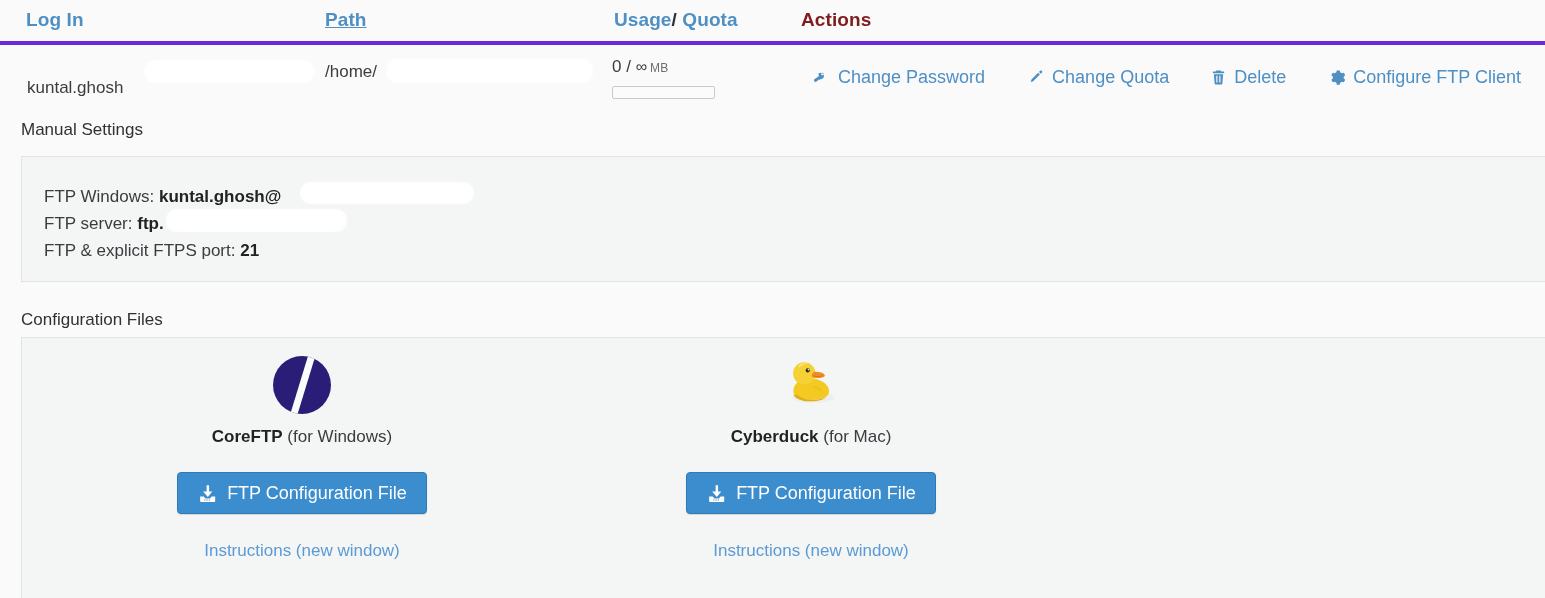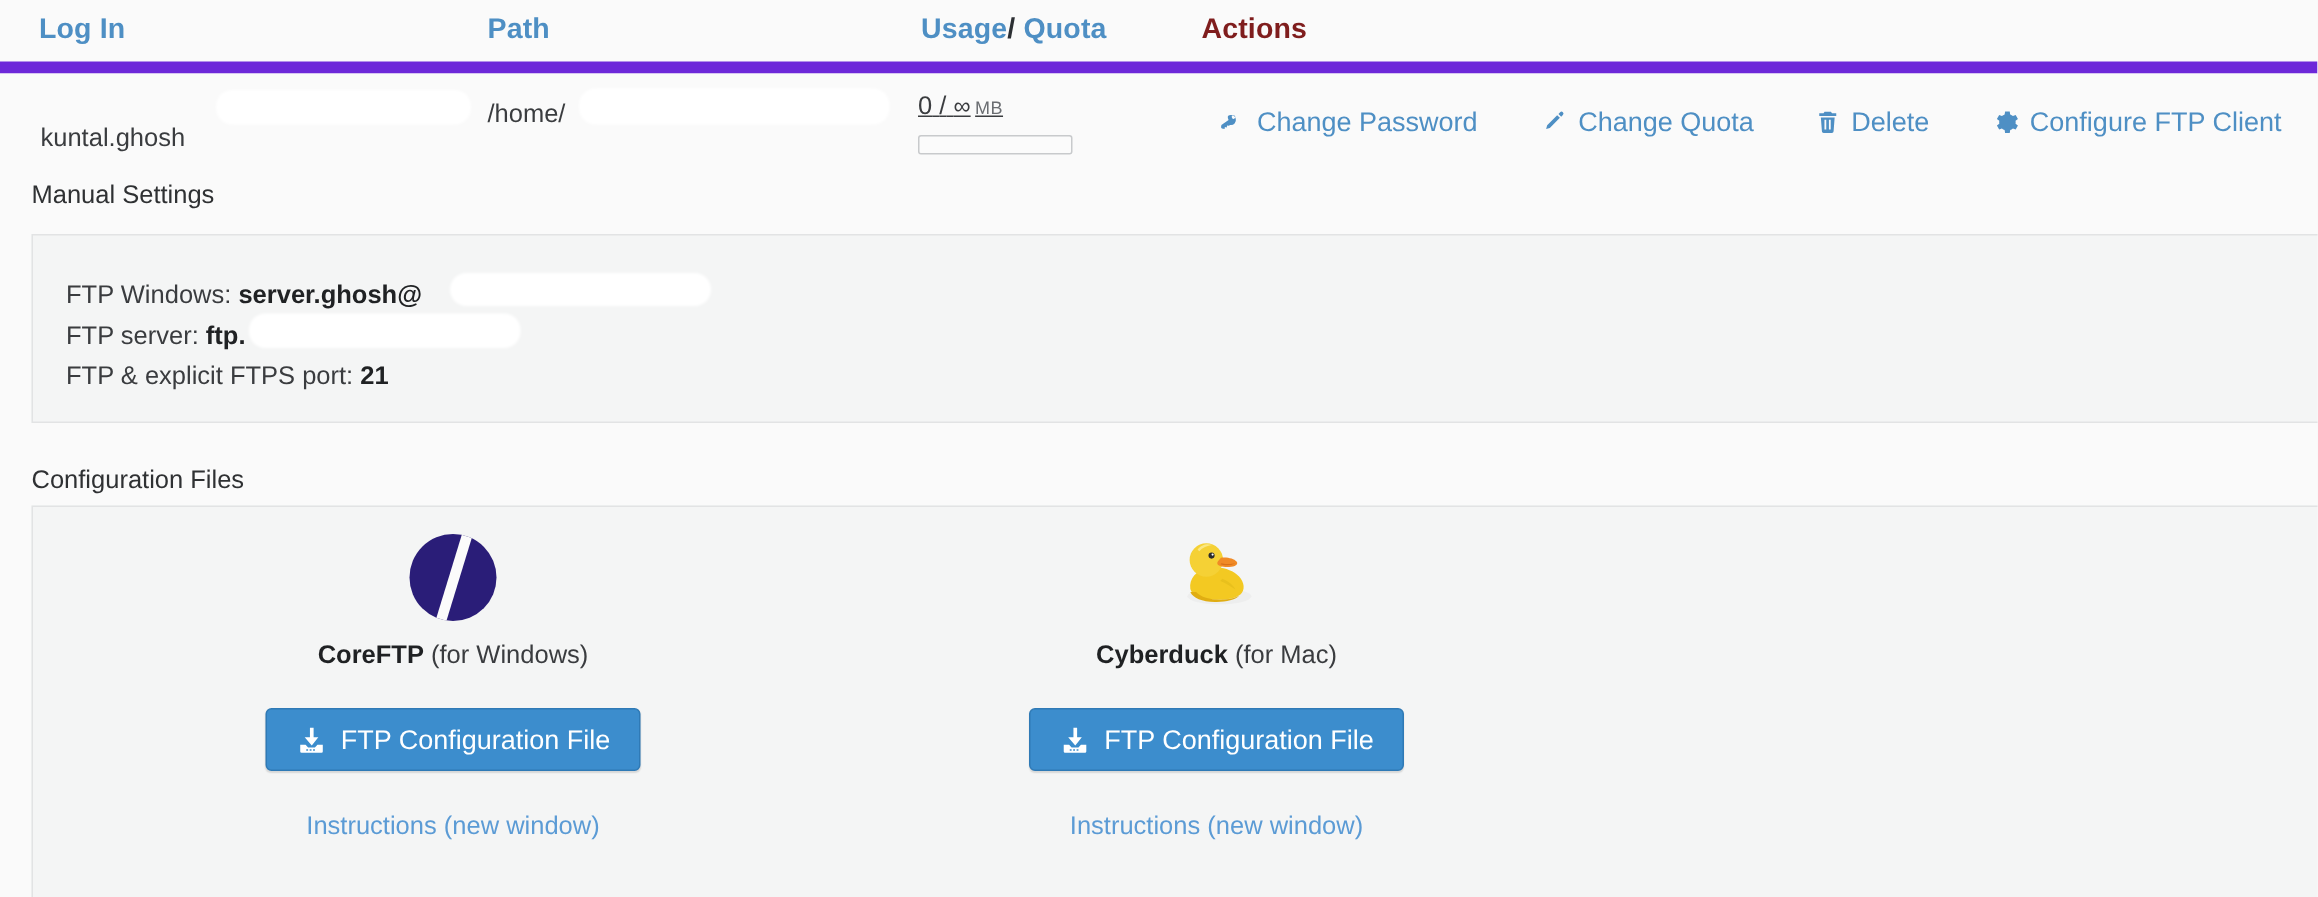--- a/index.html
+++ b/index.html
@@ -21,35 +21,35 @@
 
   
   .ftp-table {
     position: absolute;
     left: 0; top: 0;
     width: 1545px;
   }
   .thead {
     position: relative;
     height: 41px;
-    border-bottom: 8px solid #6d28d9;
+    border-bottom: 4px solid #6d28d9;
     background: #fafafa;
   }
   .th {
     position: absolute;
     top: 9px;
     font-size: 19px;
     font-weight: bold;
     letter-spacing: .1px;
     white-space: nowrap;
   }
   .th.link { color: #4e8fc4; }
   .th.plain { color: #7f1d1d; }
   .th-login { left: 26px; }
-  .th-path  { left: 325px; }
+  .th-path  { left: 325px; text-decoration: underline; }
   .th-usage { left: 614px; }
   .th-actions { left: 801px; }
   .slash { color: #2c2f33; font-weight: bold; }
 
   
   .trow {
     position: relative;
     height: 67px;
     background: #fafafa;
   }
@@ -78,21 +78,20 @@
   .usage-wrap {
     position: absolute;
     left: 612px;
     top: 12px;
   }
   .usage-text {
     font-size: 17px;
     color: #3a3c3f;
     white-space: nowrap;
     line-height: 20px;
-    text-decoration: underline;
   }
   .usage-text .unit {
     font-size: 12px;
     color: #6b6e72;
     margin-left: 3px;
     letter-spacing: .3px;
   }
   .usage-text .inf { font-size: 16px; }
   .meter {
     margin-top: 8px;
@@ -296,21 +295,21 @@
       </div>
     </div>
   </div>
 
   <div class="redact redact-login"></div>
   <div class="redact redact-path"></div>
 
   <div class="section-title title-manual">Manual Settings</div>
   <div class="panel panel-manual">
     <div class="manual-list">
-      <div class="manual-line"><span>FTP Windows:</span> <b>server.ghosh@</b></div>
+      <div class="manual-line"><span>FTP Windows:</span> <b>kuntal.ghosh@</b></div>
       <div class="manual-line"><span>FTP server:</span> <b>ftp.</b></div>
       <div class="manual-line"><span>FTP &amp; explicit FTPS port:</span> <b>21</b></div>
     </div>
   </div>
   <div class="redact redact-user"></div>
   <div class="redact redact-server"></div>
 
   <div class="section-title title-config">Configuration Files</div>
   <div class="panel panel-config">
 

